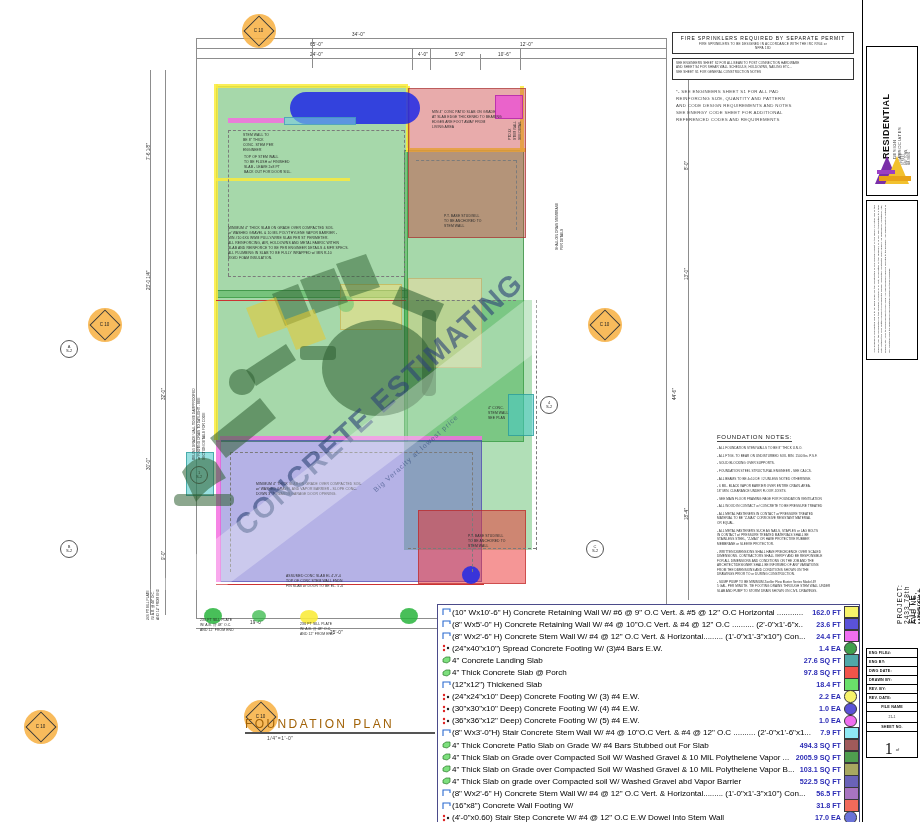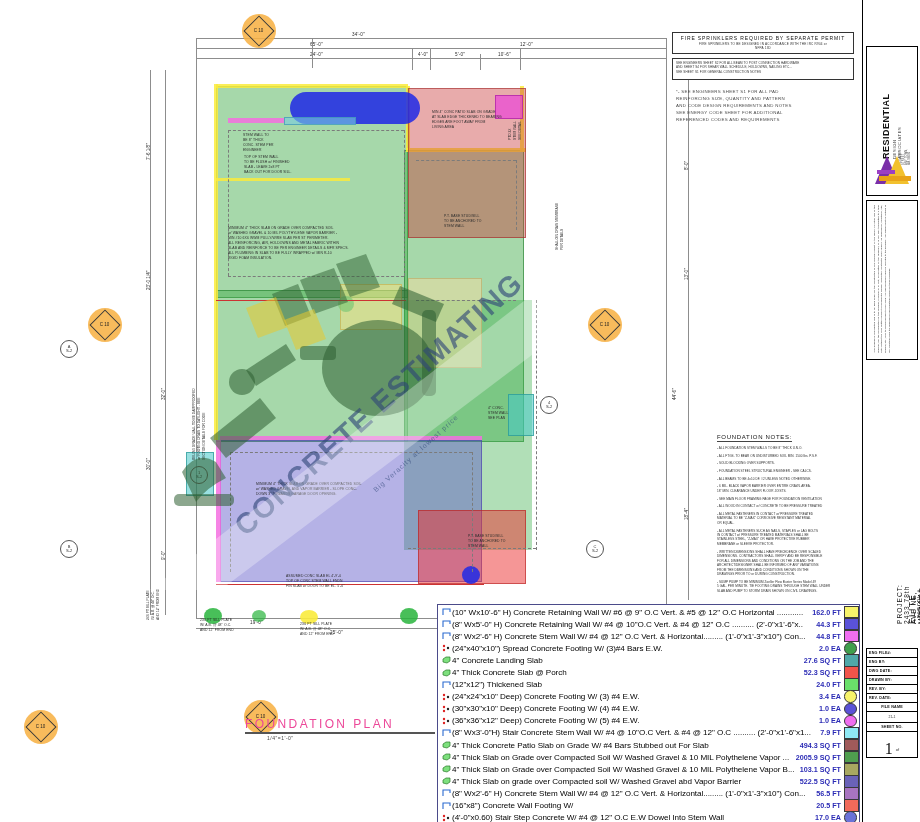--- a/index.html
+++ b/index.html
@@ -122,21 +122,21 @@
   .lsym{width:11px;flex:0 0 11px;display:flex;align-items:center;justify-content:center;}
   .ltxt{flex:1 1 auto;font-size:8.1px;color:#000;white-space:nowrap;overflow:hidden;
         text-overflow:clip;letter-spacing:-.05px;}
   .lqty{flex:0 0 auto;font-size:7.2px;font-weight:bold;color:#2b2bb5;text-align:right;
         padding-right:3px;white-space:nowrap;}
   .lsw{flex:0 0 13px;width:13px;height:10.5px;border:1px solid #3a3a3a;}
   .lsw.circ{border-radius:50%;width:10.5px;flex:0 0 10.5px;margin-right:2.5px;}
 
   
   #plantitle{position:absolute;left:245px;top:717px;}
-  #plantitle .t{font-size:12px;letter-spacing:2.4px;color:#ec4899;}
+  #plantitle .t{font-size:12px;letter-spacing:2.4px;color:#a16207;}
   #plantitle .rule{height:1.6px;background:#555;margin-top:1px;width:190px;}
   #plantitle .sc{font-size:5px;letter-spacing:.5px;color:#444;margin-top:1px;margin-left:22px;}
 </style>
 </head>
 <body>
 
 <div class="page">
 
   <div id="sheet">
 
@@ -413,85 +413,85 @@
         <span class="lqty">162.0 FT</span>
         <span class="lsw" style="background:#f7f36a"></span>
       </div>
       <div class="lrow">
         <span class="lsym">
           <svg width="9" height="8" viewBox="0 0 9 8">
               <path d="M1 7 V1 H8 V4" stroke="#2a6ad0" stroke-width="1.1" fill="none"></path>
             </svg>
         </span>
         <span class="ltxt">(8" Wx5'-0" H) Concrete Retaining Wall W/ #4 @ 10"O.C Vert. &amp; #4 @ 12" O.C .......... (2'-0"x1'-6"x..</span>
-        <span class="lqty">44.3 FT</span>
+        <span class="lqty">23.6 FT</span>
         <span class="lsw" style="background:#5a52d8"></span>
       </div>
       <div class="lrow">
         <span class="lsym">
           <svg width="9" height="8" viewBox="0 0 9 8">
               <path d="M1 7 V1 H8 V4" stroke="#2a6ad0" stroke-width="1.1" fill="none"></path>
             </svg>
         </span>
         <span class="ltxt">(8" Wx2'-6" H) Concrete Stem Wall W/ #4 @ 12" O.C Vert. &amp; Horizontal......... (1'-0"x1'-3"x10") Con...</span>
-        <span class="lqty">44.8 FT</span>
+        <span class="lqty">24.4 FT</span>
         <span class="lsw" style="background:#f06ef0"></span>
       </div>
       <div class="lrow">
         <span class="lsym">
           <svg width="9" height="8" viewBox="0 0 9 8">
               <circle cx="2" cy="2" r="1.2" fill="#d22"></circle>
               <circle cx="2" cy="6" r="1.2" fill="#d22"></circle>
               <circle cx="6" cy="4" r="1.2" fill="#222"></circle>
             </svg>
         </span>
         <span class="ltxt">(24"x40"x10") Spread Concrete Footing W/ (3)#4 Bars E.W.</span>
-        <span class="lqty">2.0 EA</span>
+        <span class="lqty">1.4 EA</span>
         <span class="lsw circ" style="background:#3f9f4c"></span>
       </div>
       <div class="lrow">
         <span class="lsym">
           <svg width="9" height="8" viewBox="0 0 9 8">
               <path d="M1 6 L1 3 L4 1 L8 1 L8 5 L5 7 Z" fill="#7ee07e" stroke="#2a7a2a" stroke-width=".7"></path>
             </svg>
         </span>
         <span class="ltxt">4" Concrete Landing Slab</span>
         <span class="lqty">27.6 SQ FT</span>
         <span class="lsw" style="background:#4fa8a8"></span>
       </div>
       <div class="lrow">
         <span class="lsym">
           <svg width="9" height="8" viewBox="0 0 9 8">
               <path d="M1 6 L1 3 L4 1 L8 1 L8 5 L5 7 Z" fill="#7ee07e" stroke="#2a7a2a" stroke-width=".7"></path>
             </svg>
         </span>
         <span class="ltxt">4" Thick Concrete Slab @ Porch</span>
-        <span class="lqty">52.3 SQ FT</span>
+        <span class="lqty">97.8 SQ FT</span>
         <span class="lsw" style="background:#f0544a"></span>
       </div>
       <div class="lrow">
         <span class="lsym">
           <svg width="9" height="8" viewBox="0 0 9 8">
               <path d="M1 7 V1 H8 V4" stroke="#2a6ad0" stroke-width="1.1" fill="none"></path>
             </svg>
         </span>
         <span class="ltxt">(12"x12") Thickened Slab</span>
-        <span class="lqty">24.0 FT</span>
+        <span class="lqty">18.4 FT</span>
         <span class="lsw" style="background:#6ae06a"></span>
       </div>
       <div class="lrow">
         <span class="lsym">
           <svg width="9" height="8" viewBox="0 0 9 8">
               <circle cx="2" cy="2" r="1.2" fill="#d22"></circle>
               <circle cx="2" cy="6" r="1.2" fill="#d22"></circle>
               <circle cx="6" cy="4" r="1.2" fill="#222"></circle>
             </svg>
         </span>
         <span class="ltxt">(24"x24"x10" Deep) Concrete Footing W/ (3) #4 E.W.</span>
-        <span class="lqty">3.4 EA</span>
+        <span class="lqty">2.2 EA</span>
         <span class="lsw circ" style="background:#f7f36a"></span>
       </div>
       <div class="lrow">
         <span class="lsym">
           <svg width="9" height="8" viewBox="0 0 9 8">
               <circle cx="2" cy="2" r="1.2" fill="#d22"></circle>
               <circle cx="2" cy="6" r="1.2" fill="#d22"></circle>
               <circle cx="6" cy="4" r="1.2" fill="#222"></circle>
             </svg>
         </span>
@@ -571,21 +571,21 @@
         <span class="lqty">56.5 FT</span>
         <span class="lsw" style="background:#a874c0"></span>
       </div>
       <div class="lrow">
         <span class="lsym">
           <svg width="9" height="8" viewBox="0 0 9 8">
               <path d="M1 7 V1 H8 V4" stroke="#2a6ad0" stroke-width="1.1" fill="none"></path>
             </svg>
         </span>
         <span class="ltxt">(16"x8") Concrete Wall Footing W/</span>
-        <span class="lqty">20.5 FT</span>
+        <span class="lqty">31.8 FT</span>
         <span class="lsw" style="background:#f06a5a"></span>
       </div>
       <div class="lrow">
         <span class="lsym">
           <svg width="9" height="8" viewBox="0 0 9 8">
               <circle cx="2" cy="2" r="1.2" fill="#d22"></circle>
               <circle cx="2" cy="6" r="1.2" fill="#d22"></circle>
               <circle cx="6" cy="4" r="1.2" fill="#222"></circle>
             </svg>
         </span>

